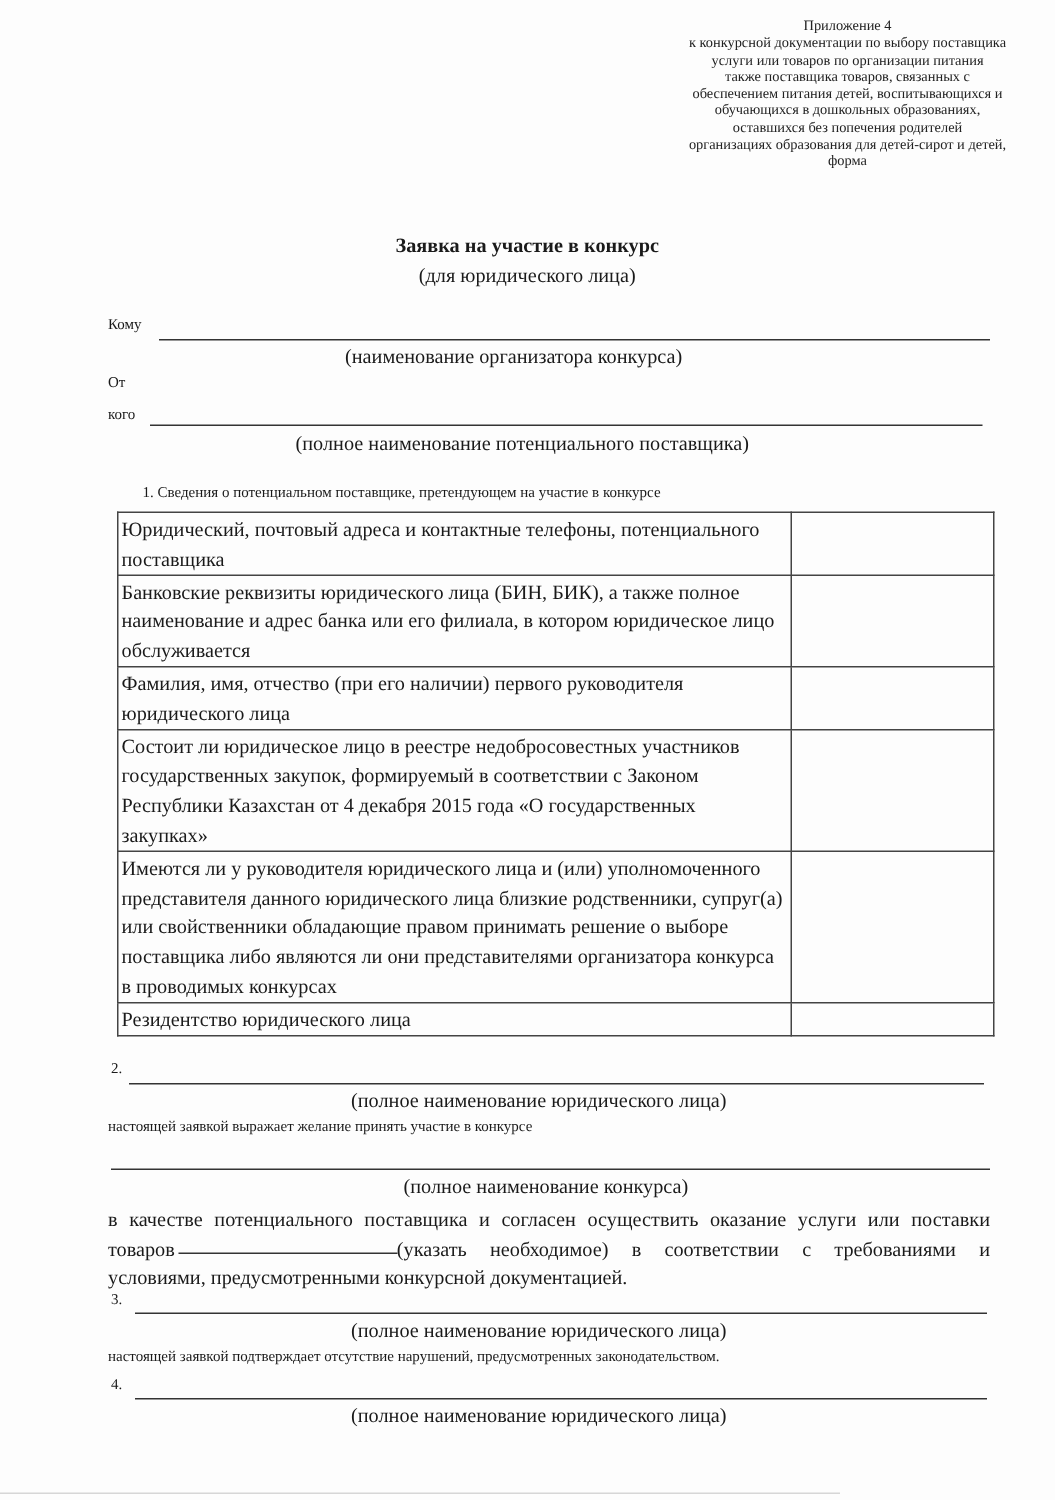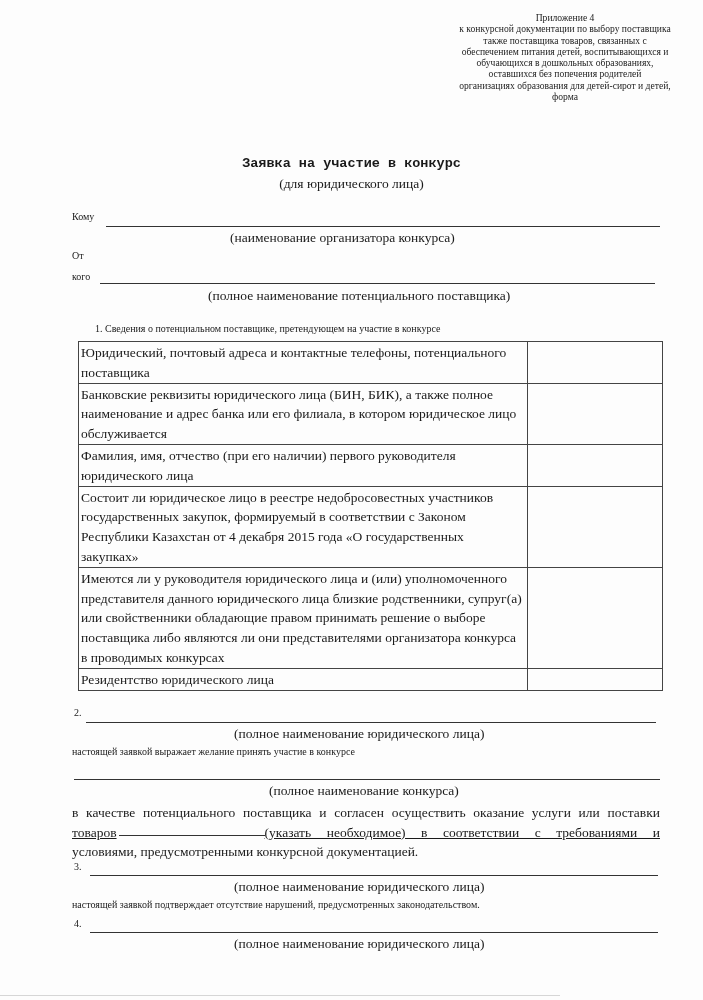--- a/index.html
+++ b/index.html
@@ -8,21 +8,21 @@
       background: #fdfdfd;
       font-family: "Liberation Serif", "DejaVu Serif", serif;
       color: #1a1a1a;
     }
     .abs { position: absolute; white-space: nowrap; }
     .appendix {
       position: absolute; left: 430px; top: 12px; width: 270px;
       text-align: center; font-size: 9.6px; line-height: 11.3px; color: #222;
     }
     .appendix div { white-space: nowrap; }
-    .title { left: 0; width: 703px; text-align: center; font-weight: bold; font-size: 13.5px; top: 156px; font-family: Liberation Mono, monospace; }
+    .title { left: 0; width: 703px; text-align: center; font-weight: bold; font-size: 13.5px; top: 156px; }
     .subtitle { left: 0; width: 703px; text-align: center; font-size: 13.5px; top: 176px; }
     .t13 { font-size: 10px; }
     .fill-line { position: absolute; border-bottom: 1px solid #333; height: 0; }
     .caption { position: absolute; text-align: center; font-size: 13.5px; white-space: nowrap; }
     table.info {
       position: absolute; left: 78px; top: 341px; width: 585px;
       border-collapse: collapse; font-size: 13.5px;
     }
     table.info td { border: 1px solid #444; vertical-align: top; padding: 1px 4px 0 2px; line-height: 19.8px; }
     table.info td.q { width: 440px; }
@@ -31,20 +31,21 @@
     .justify { text-align: justify; text-align-last: justify; }
     .scan-edge { position: absolute; left: 0; top: 995px; width: 560px; border-top: 1px solid #d6d6d6; }
     .blank { display: inline-block; border-bottom: 1px solid #333; height: 12px; vertical-align: baseline; }
   </style>
 </head>
 <body>
 
 <div class="appendix">
   <div>Приложение 4</div>
   <div>к конкурсной документации по выбору поставщика</div>
+  <div>услуги или товаров по организации питания</div>
   <div>также поставщика товаров, связанных с</div>
   <div>обеспечением питания детей, воспитывающихся и</div>
   <div>обучающихся в дошкольных образованиях,</div>
   <div>оставшихся без попечения родителей</div>
   <div>организациях образования для детей-сирот и детей,</div>
   <div>форма</div>
 </div>
 
 <div class="abs title">Заявка на участие в конкурс</div>
 <div class="abs subtitle">(для юридического лица)</div>
@@ -53,21 +54,21 @@
 <div class="fill-line" style="left:106px; top:226px; width:554px;">
   <span></span>
 </div>
 <div class="caption" style="left:230px; top:230px;">(наименование организатора конкурса)</div>
 
 <div class="abs t13" style="left:72px; top:250px;">От</div>
 <div class="abs t13" style="left:72px; top:271px;">кого</div>
 <div class="fill-line" style="left:100px; top:283px; width:555px;">
   <span></span>
 </div>
-<div class="caption" style="left:208px; top:288px;">(полное наименование потенциального поставщика)</div>
+<div class="caption" style="left:197px; top:288px;">(полное наименование потенциального поставщика)</div>
 
 <div class="abs t13" style="left:95px; top:323px;">1. Сведения о потенциальном поставщике, претендующем на участие  в конкурсе</div>
 
 <table class="info">
   <tbody>
       <tr>
     <td class="q">Юридический, почтовый адреса и контактные телефоны, потенциального поставщика</td>
     <td class="a"></td>
   </tr>
   <tr>
@@ -98,21 +99,21 @@
   <span></span>
 </div>
 <div class="caption" style="left:234px; top:726px;">(полное наименование юридического лица)</div>
 <div class="abs t13" style="left:72px; top:746px;">настоящей заявкой выражает желание принять участие в конкурсе</div>
 <div class="fill-line" style="left:74px; top:779px; width:586px;">
   <span></span>
 </div>
 <div class="caption" style="left:269px; top:783px;">(полное наименование конкурса)</div>
 
 <div class="para justify" style="left:72px; top:803px; width:588px;">в качестве потенциального поставщика и согласен осуществить оказание услуги или поставки</div>
-<div class="para" style="left:72px; top:823px; width:588px; display:flex; justify-content:space-between;text-decoration:underline;">
+<div class="para" style="left:72px; top:823px; width:588px; display:flex; justify-content:space-between;">
   <span>товаров</span>
   <span class="blank" style="width:146px; margin-left:2px;">
     <span></span>
   </span>
   <span style="flex:1; text-align:justify; text-align-last:justify;">(указать необходимое) в соответствии с требованиями и</span>
 </div>
 <div class="para" style="left:72px; top:842px;">условиями, предусмотренными конкурсной документацией.</div>
 
 <div class="abs t13" style="left:74px; top:861px;">3.</div>
 <div class="fill-line" style="left:90px; top:875px; width:568px;">

